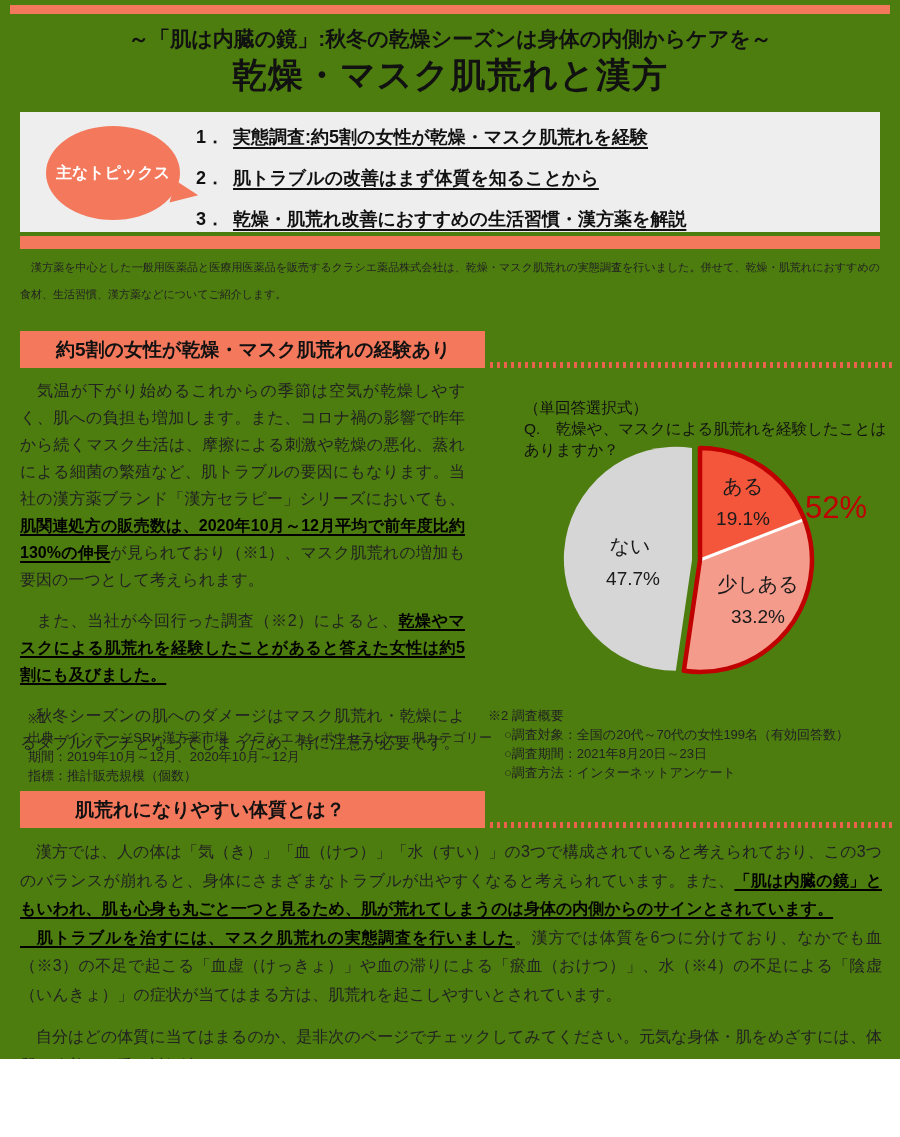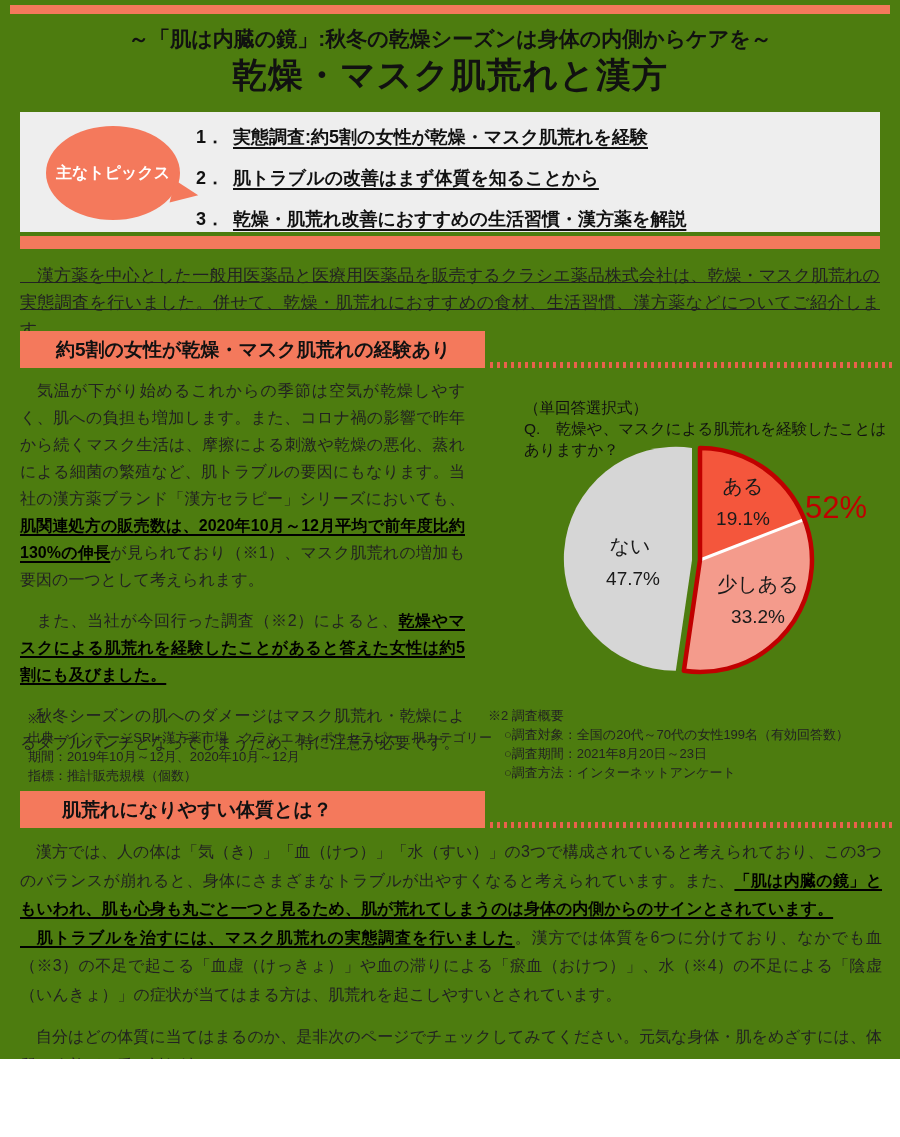--- a/index.html
+++ b/index.html
@@ -20,27 +20,27 @@
             border-radius:50%; display:flex; align-items:center; justify-content:center; }
   .bubble span { color:#fff; font-weight:700; font-size:16px; white-space:nowrap; }
   .bubble-tail { position:absolute; right:-18px; bottom:14px; width:0; height:0;
                  border-top:9px solid transparent; border-bottom:14px solid transparent;
                  border-left:26px solid #F4795C; transform:rotate(14deg); }
   .topics-list { position:absolute; left:176px; top:13px; list-style:none; }
   .topic-item { display:flex; font-size:18px; font-weight:700; color:#111; margin-bottom:17px; line-height:24px; }
   .topic-num { width:37px; flex:0 0 37px; }
   .topic-text { text-decoration:underline; text-underline-offset:4px; text-decoration-thickness:1.5px; }
 
-  .intro { position:absolute; left:20px; top:262px; width:860px; font-size:17px;
-           line-height:27px; text-align:justify; color:#222;text-decoration:underline; }
+  .intro { position:absolute; left:20px; top:254px; width:860px; font-size:11px;
+           line-height:27px; text-align:justify; color:#222; }
 
   .section-header { position:absolute; left:20px; width:465px; height:37px; background:#F4795C;
                     display:flex; align-items:center; font-size:19px; font-weight:700; color:#111; }
   .section-header.sh1 { top:331px; padding-left:36px;align-items:center; }
-  .section-header.sh2 { top:791px; padding-left:42px; }
+  .section-header.sh2 { top:791px; padding-left:55px; }
   .dotted { position:absolute; height:6px;
             background-image:repeating-linear-gradient(to right, #E8624C 0px, #E8624C 3px, transparent 3px, transparent 7px); }
   .dotted.d1 { left:490px; top:362px; width:406px; }
   .dotted.d2 { left:490px; top:822px; width:406px; }
 
   .left-col { position:absolute; left:20px; top:377px; width:445px; font-size:16px;
               line-height:27px; text-align:justify; color:#222; }
   .left-col p { margin:0 0 14px 0; }
   .bu { font-weight:700; color:#000; text-decoration:underline; text-underline-offset:3px; text-decoration-thickness:1.5px; }
 

